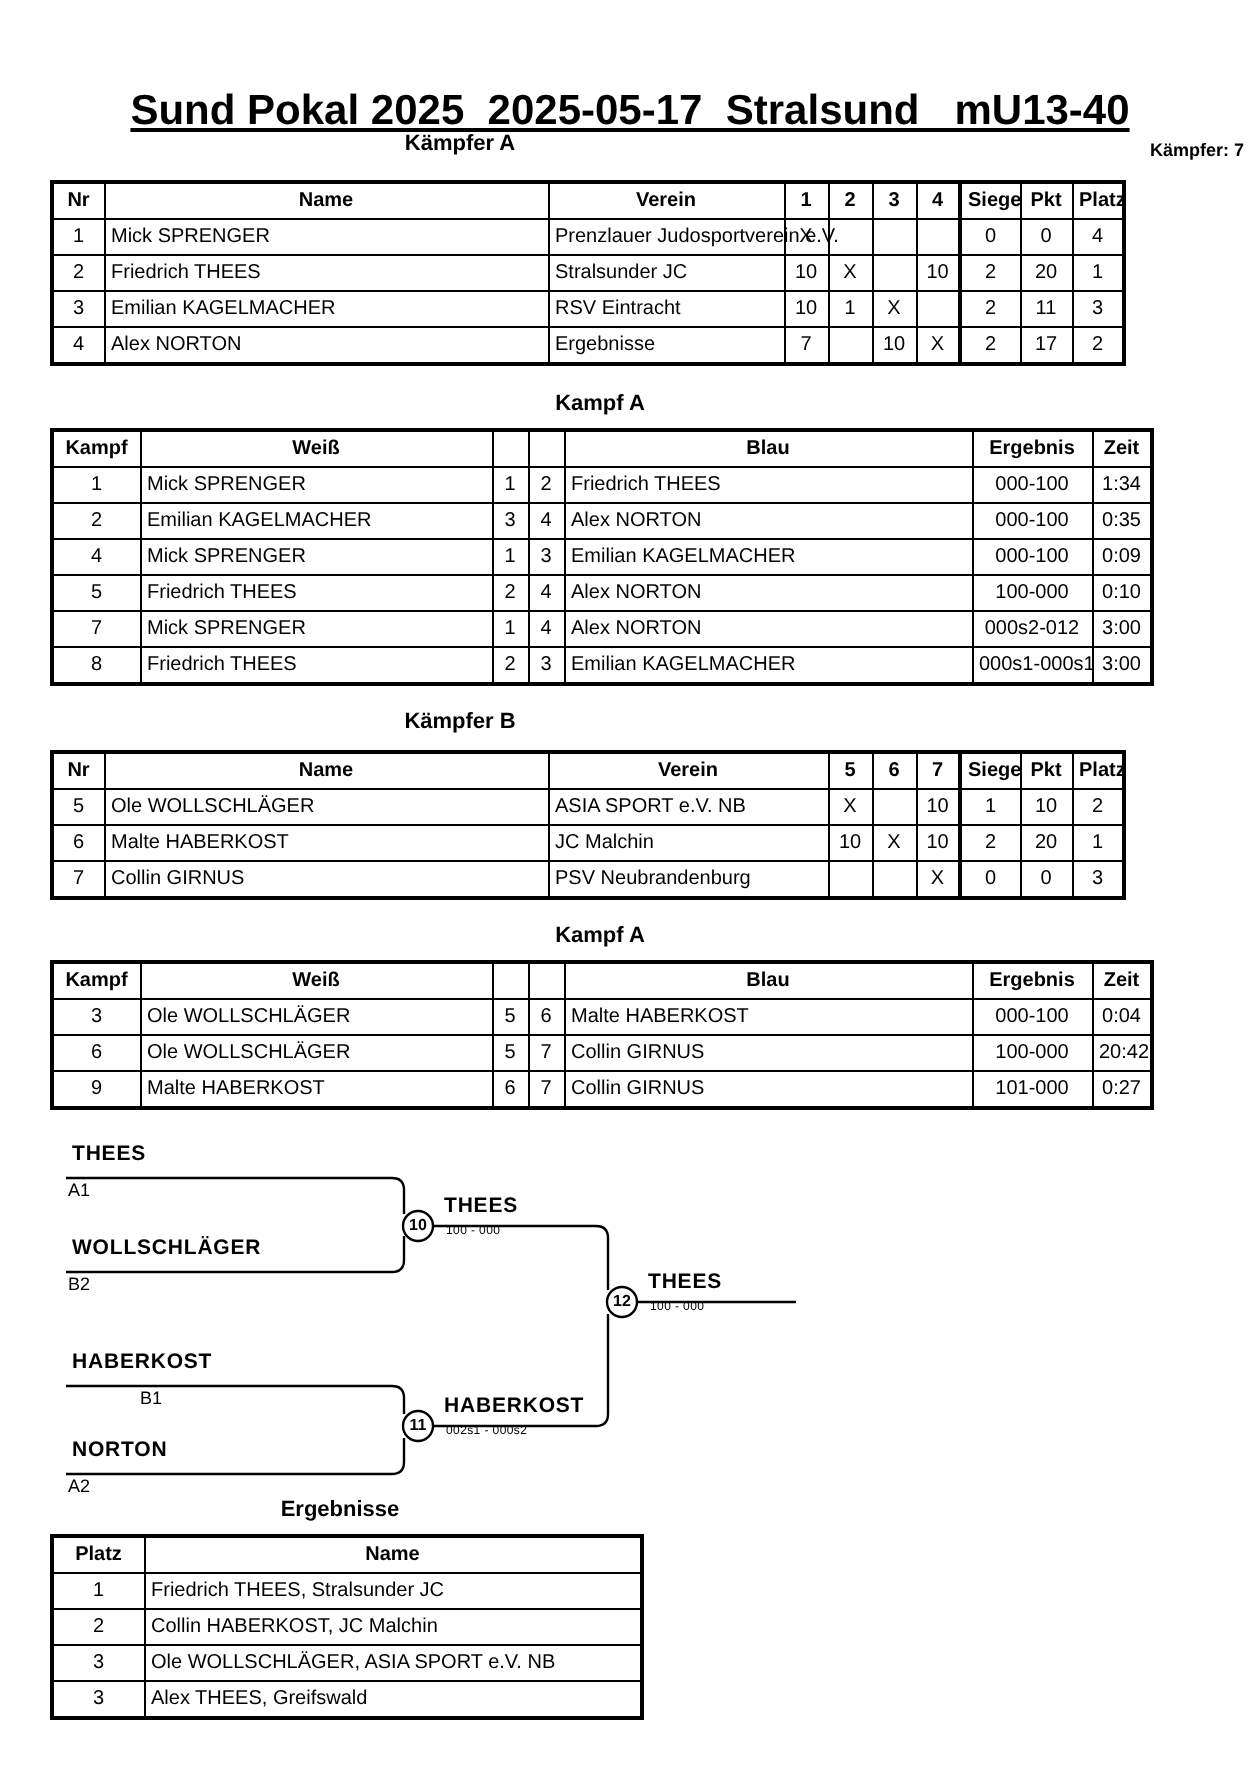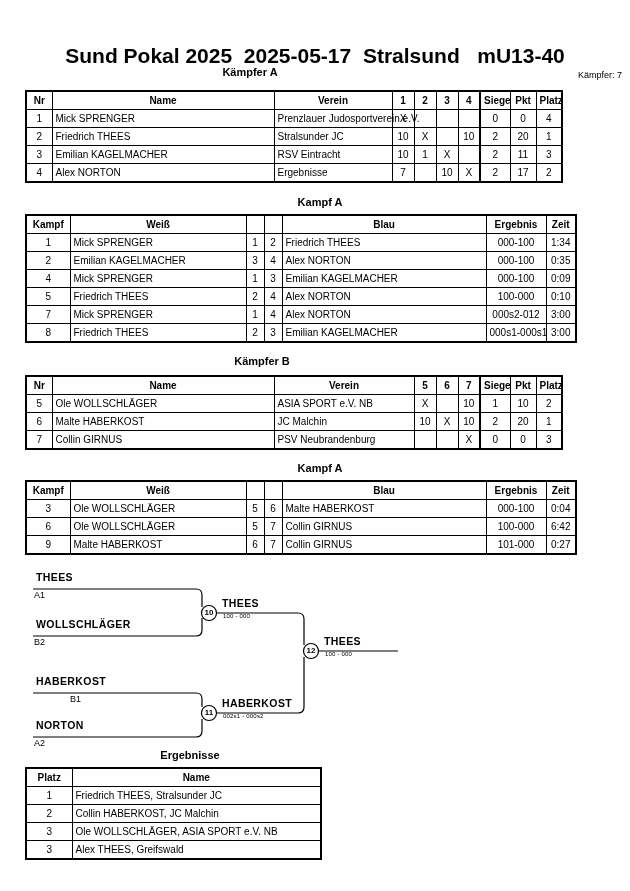--- a/index.html
+++ b/index.html
@@ -6,28 +6,28 @@
   body{
     width:630px;height:891px;position:relative;overflow:hidden;
     font-family:"Liberation Sans","DejaVu Sans",sans-serif;
     color:#000;-webkit-font-smoothing:none;
   }
   .abs{position:absolute;}
 
   
   #title{
     top:44px;left:0;width:630px;text-align:center;
-    font-size:21px;font-weight:bold;letter-spacing:0px;white-space:pre;
+    font-size:21px;font-weight:bold;letter-spacing:0px;white-space:pre;text-decoration:underline;
   }
   #kaempfer-count{
-    top:70px;right:8px;font-size:9px;text-align:center;
+    top:70px;right:8px;font-size:9px;text-align:center;font-weight:bold;
   }
 
   
-  .caption{font-size:11px;font-weight:bold;text-align:center;margin-left:20px;}
+  .caption{font-size:11px;font-weight:bold;text-align:center;}
 
   
   table{border-collapse:collapse;table-layout:fixed;font-size:10px;}
   table.framed{border:2px solid #000;}
   table.framed td,table.framed th{
     border:1px solid #000;padding:0 3px;height:17px;
     overflow:hidden;white-space:nowrap;font-weight:normal;
   }
   table.framed th{font-weight:bold;text-align:center;}
   .c{text-align:center;}
@@ -215,21 +215,21 @@
         <td class="l">Friedrich THEES</td>
         <td class="c">2</td>
         <td class="c">3</td>
         <td class="l b">Emilian KAGELMACHER</td>
         <td class="c">000s1-000s1</td>
         <td class="c">3:00</td>
       </tr>
     </tbody>
 </table>
 
-<div class="abs caption" style="top:355px;left:12px;width:460px;">Kämpfer B</div>
+<div class="abs caption" style="top:355px;left:0;width:460px;">Kämpfer B</div>
 
 <table class="framed abs" id="tbl-pool-b" style="top:375px;left:25px;width:510px;">
   <colgroup>
     <col style="width:26px">
       <col style="width:222px">
       <col style="width:140px">
     <col style="width:22px">
       <col style="width:22px">
       <col style="width:22px">
     <col style="width:30px">
@@ -319,21 +319,21 @@
         <td class="c">000-100</td>
         <td class="c">0:04</td>
       </tr>
       <tr>
         <td class="c">6</td>
         <td class="l b">Ole WOLLSCHLÄGER</td>
         <td class="c">5</td>
         <td class="c">7</td>
         <td class="l">Collin GIRNUS</td>
         <td class="c">100-000</td>
-        <td class="c">6:42</td>
+        <td class="c">20:42</td>
       </tr>
       <tr>
         <td class="c">9</td>
         <td class="l b">Malte HABERKOST</td>
         <td class="c">6</td>
         <td class="c">7</td>
         <td class="l">Collin GIRNUS</td>
         <td class="c">101-000</td>
         <td class="c">0:27</td>
       </tr>

